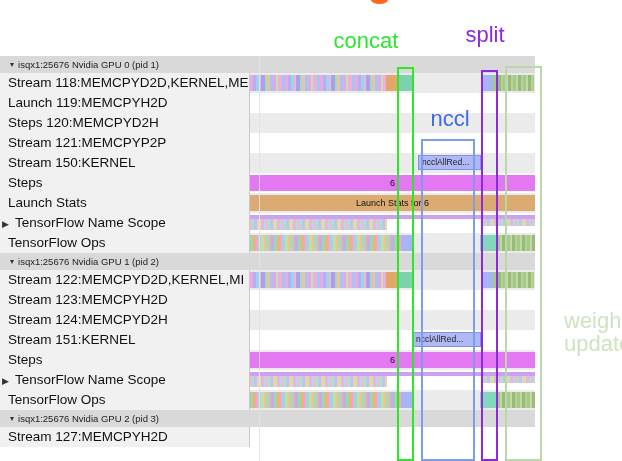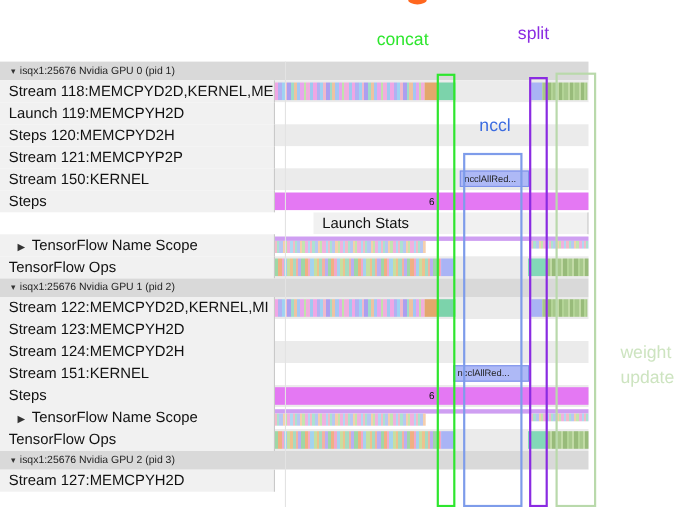--- a/index.html
+++ b/index.html
@@ -8,21 +8,21 @@
 
   
   #chart { position:absolute; top:56px; left:0; z-index:0; }
   .section-header { display:flex; align-items:center; width:535px; height:17px;
                     background:#d9d9d9; font-size:9.5px; color:#222; }
   .section-header .arrow { margin:0 4px 0 10px; font-size:8px; color:#333; }
   .row { display:flex; width:535px; height:20px;justify-content:flex-end; }
   .label-cell { width:250px; box-sizing:border-box; padding-left:8px; background:#f1f1f1;
                 border-right:1px solid #c9c9c9; font-size:13.5px; color:#111;
                 line-height:20px; white-space:nowrap; overflow:hidden; }
-  .label-cell.expand { padding-left:16px; }
+  .label-cell.expand { padding-left:2px; }
   .label-cell .arrow { font-size:9px; margin-right:6px; color:#333; }
   .tl { position:relative; width:285px; height:20px; background:#fff; }
   .row.shade .tl { background:#ebebeb; }
 
   .seg { position:absolute; top:2px; height:16px; z-index:2; }
   .seg.mem-stripes { background:repeating-linear-gradient(90deg,#f0a6e4 0 3px,#b0b2f2 3px 6px,
       #9fd2f2 6px 9px,#efb9cb 9px 11px,#ab9ff0 11px 15px,#9fdcc8 15px 17px,#eec2a0 17px 20px,
       #a4c6f4 20px 23px,#e7a6ec 23px 26px,#bfe3ab 26px 28px,#f0aede 28px 32px,#9fc9ef 32px 35px); }
   .seg.ops-stripes { background:repeating-linear-gradient(90deg,#9ed7a6 0 3px,#f0b083 3px 6px,
       #f1a9c9 6px 8px,#a4d3ee 8px 11px,#c6dfa1 11px 14px,#eec28e 14px 16px,#a6dbc0 16px 19px,
@@ -44,21 +44,21 @@
       background:repeating-linear-gradient(90deg,#f2bac9 0 2px,#ace2d0 2px 4px,#b8c7f2 4px 7px,
       #f5cead 7px 9px,#c3e5b0 9px 11px,#efb2df 11px 14px,#b1d8f1 14px 16px); }
   .ns-dense.short { height:7px; }
 
   #gridline { position:absolute; left:259px; top:56px; width:1px; height:405px;
               background:#e3e3e3; z-index:1; }
 
   
   .ovl-rect { position:absolute; box-sizing:border-box; border:2px solid #000;
               z-index:5; pointer-events:none; background:transparent; }
-  .ann { position:absolute; font-size:16px; z-index:6; text-align:center; }
+  .ann { position:absolute; font-size:22px; z-index:6; text-align:center; }
   #ann-wu { text-align:left; line-height:23px; }
   #orange-glyph { position:absolute; left:371px; top:-4px; width:17px; height:8px;
                   border-radius:50%; z-index:6; }
 </style>
 </head>
 <body>
 
 <div id="app">
   <div id="orange-glyph" style="background: rgb(255, 103, 31);"></div>
 
@@ -97,20 +97,24 @@
       </div>
       <div class="row">
         <div class="label-cell"><span>Steps</span></div>
         <div class="tl">
           <div class="seg full-bar" style="background: rgb(228, 120, 243);"></div>
           <div class="bar-label">6</div>
         </div>
       </div>
       <div class="row shade">
         <div class="label-cell"><span>Launch Stats</span></div>
+        <div class="tl">
+          <div class="seg full-bar" style="background: rgb(220, 171, 114);"></div>
+          <div class="bar-label">Launch Stats for 6</div>
+        </div>
       </div>
       <div class="row">
         <div class="label-cell expand"><span class="arrow">▶</span><span>TensorFlow Name Scope</span></div>
         <div class="tl">
           <div class="ns-strip"></div>
           <div class="ns-dense" style="left: 0px; width: 137px;"></div>
           <div class="ns-dense short" style="left: 233px; width: 52px;"></div>
         </div>
       </div>
       <div class="row shade">

